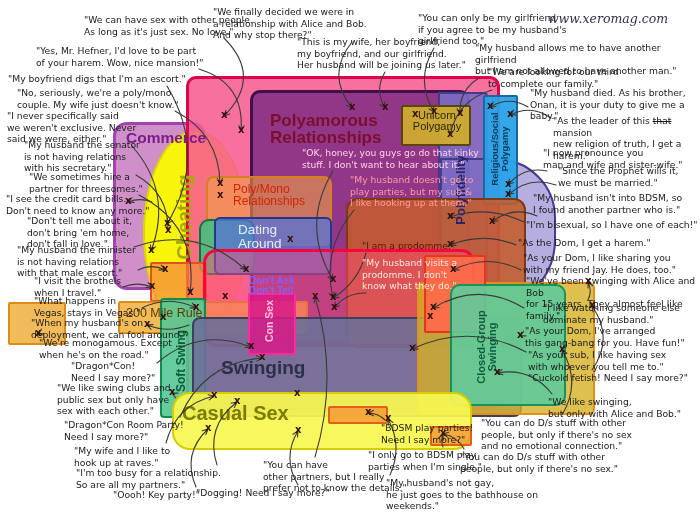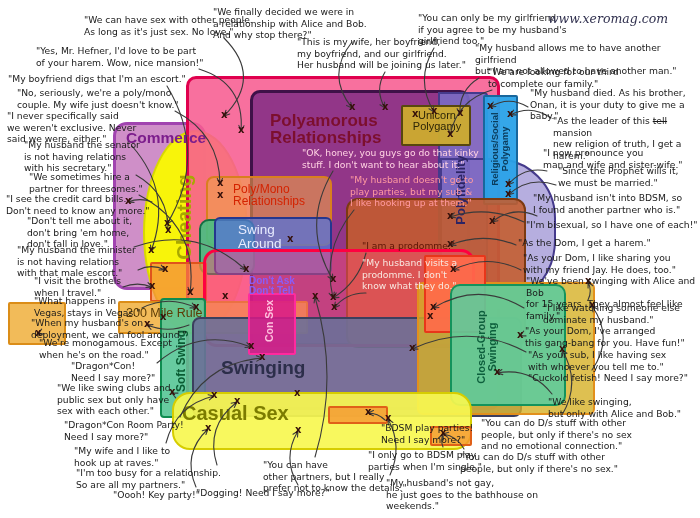--- a/index.html
+++ b/index.html
@@ -102,21 +102,21 @@
     <div class="region" style="left: 450px; top: 284px; width: 116px; height: 122px; background: rgba(94, 203, 155, 0.9); border: 2px solid rgb(20, 147, 92); border-radius: 10px;"></div>
     <div class="region" style="left: 172px; top: 392px; width: 300px; height: 58px; background: rgba(247, 247, 80, 0.92); border: 2px solid rgb(214, 205, 0); border-radius: 18px;"></div>
     <div class="region" style="left: 328px; top: 406px; width: 60px; height: 18px; background: rgba(245, 150, 50, 0.8); border: 2px solid rgb(224, 96, 24); border-radius: 2px;"></div>
     <div class="region" style="left: 430px; top: 426px; width: 42px; height: 20px; background: rgba(245, 150, 50, 0.8); border: 2px solid rgb(224, 96, 24); border-radius: 2px;"></div>
     <div class="rlabel" style="left: 270px; top: 112px; font-size: 17px; color: rgb(124, 15, 46); font-weight: bold; z-index: 4;">Polyamorous
 Relationships</div>
     <div class="rlabel" style="left: 126px; top: 130px; font-size: 15.5px; color: rgb(124, 29, 140); font-weight: bold; z-index: 4;">Commerce</div>
     <div class="rlabel vert" style="left: 184px; top: 217px; font-size: 20px; color: rgb(168, 168, 0); font-weight: bold; z-index: 4;">Cheating</div>
     <div class="rlabel" style="left: 233px; top: 183px; font-size: 12px; color: rgb(212, 35, 0); font-weight: normal; z-index: 4;">Poly/Mono
 Relationships</div>
-    <div class="rlabel" style="left: 238px; top: 223px; font-size: 13.5px; color: rgb(232, 236, 255); font-weight: normal; z-index: 4;">Swing
+    <div class="rlabel" style="left: 238px; top: 223px; font-size: 13.5px; color: rgb(232, 236, 255); font-weight: normal; z-index: 4;">Dating
 Around</div>
     <div class="rlabel" style="left: 404px; top: 110px; font-size: 11px; color: rgb(46, 38, 7); font-weight: normal; width: 66px; text-align: center; z-index: 4;">Unicorn
 Polygamy</div>
     <div class="rlabel vert" style="left: 461px; top: 190px; font-size: 13px; color: rgb(44, 36, 100); font-weight: bold; z-index: 4;">Polyfidelity</div>
     <div class="rlabel vert" style="left: 500px; top: 149px; font-size: 9.5px; color: rgb(11, 60, 92); font-weight: bold; z-index: 4;">Religious/Social
 Polygamy</div>
     <div class="rlabel" style="left: 249px; top: 276px; font-size: 10px; color: #8b5cf6; font-weight: bold; z-index: 4;">Don't Ask
 Don't Tell</div>
     <div class="rlabel" style="left: 126px; top: 307px; font-size: 12.5px; color: rgb(92, 60, 6); font-weight: normal; z-index: 4;">200 Mile Rule</div>
     <div class="rlabel vert" style="left: 269px; top: 321px; font-size: 10.5px; color: rgb(255, 192, 222); font-weight: bold; z-index: 4;">Con Sex</div>
@@ -198,21 +198,21 @@
     <div class="quote" style="left: 8px; top: 73px; max-width: 185px;">"My boyfriend digs that I'm an escort."</div>
     <div class="quote" style="left: 488px; top: 66px; max-width: 155px;">"We are looking for our third
 to complete our family."</div>
     <div class="quote" style="left: 17px; top: 87px; max-width: 180px;">"No, seriously, we're a poly/mono
 couple. My wife just doesn't know."</div>
     <div class="quote" style="left: 530px; top: 87px; max-width: 168px;">"My husband died. As his brother,
 Onan, it is your duty to give me a baby."</div>
     <div class="quote" style="left: 7px; top: 110px; max-width: 150px;">"I never specifically said
 we weren't exclusive. Never
 said we were, either."</div>
-    <div class="quote" style="left: 553px; top: 115px; max-width: 147px;"><span>"As the leader of this </span><s>tell</s><span> mansion
+    <div class="quote" style="left: 553px; top: 115px; max-width: 147px;"><span>"As the leader of this </span><s>that</s><span> mansion
 new religion of truth, I get a harem."</span></div>
     <div class="quote" style="left: 24px; top: 139px; max-width: 140px;">"My husband the senator
 is not having relations
 with his secretary."</div>
     <div class="quote" style="left: 543px; top: 147px; max-width: 152px;">"I now pronounce you
 man and wife and sister-wife."</div>
     <div class="quote" style="left: 29px; top: 171px; max-width: 132px;">"We sometimes hire a
 partner for threesomes."</div>
     <div class="quote" style="left: 558px; top: 165px; max-width: 140px;">"Since the Prophet wills it,
 we must be married."</div>

